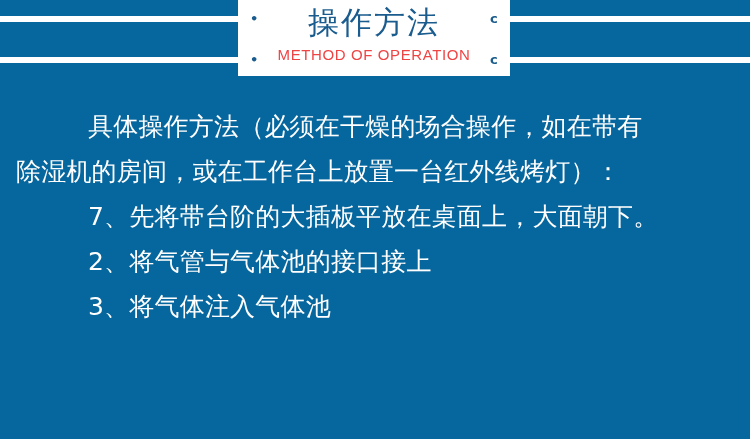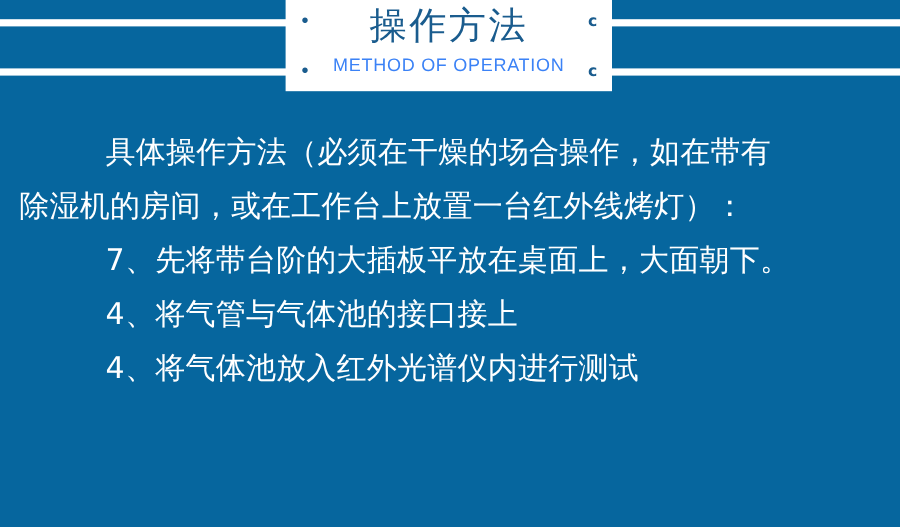--- a/index.html
+++ b/index.html
@@ -68,21 +68,21 @@
   .title-en {
     position: absolute;
     left: 0;
     top: 45px;
     width: 272px;
     text-align: center;
     font-family: "Liberation Sans", sans-serif;
     font-size: 15px;
     font-weight: normal;
     letter-spacing: 0.6px;
-    color: #3b82f6;
+    color: #ef4444;
     line-height: 20px;
     white-space: nowrap;
   }
 
   
   .deco {
     position: absolute;
     z-index: 4;
     font-family: "DejaVu Sans", sans-serif;
     font-size: 13px;
@@ -137,17 +137,17 @@
     <div class="deco deco-l2">•</div>
     <div class="deco deco-r1">c</div>
     <div class="deco deco-r2">c</div>
 
   </div>
 
   <div class="body-copy" id="body-copy">
       <div class="line indent">具体操作方法（必须在干燥的场合操作，如在带有</div>
       <div class="line">除湿机的房间，或在工作台上放置一台红外线烤灯）：</div>
       <div class="line indent">7、先将带台阶的大插板平放在桌面上，大面朝下。</div>
-      <div class="line indent">4、将气管与气体池的接口接上</div>
-      <div class="line indent">4、将气体池放入红外光谱仪内进行测试</div>
+      <div class="line indent">2、将气管与气体池的接口接上</div>
+      <div class="line indent">3、将气体注入气体池</div>
     </div>
 
 </div>
 
 </body></html>

